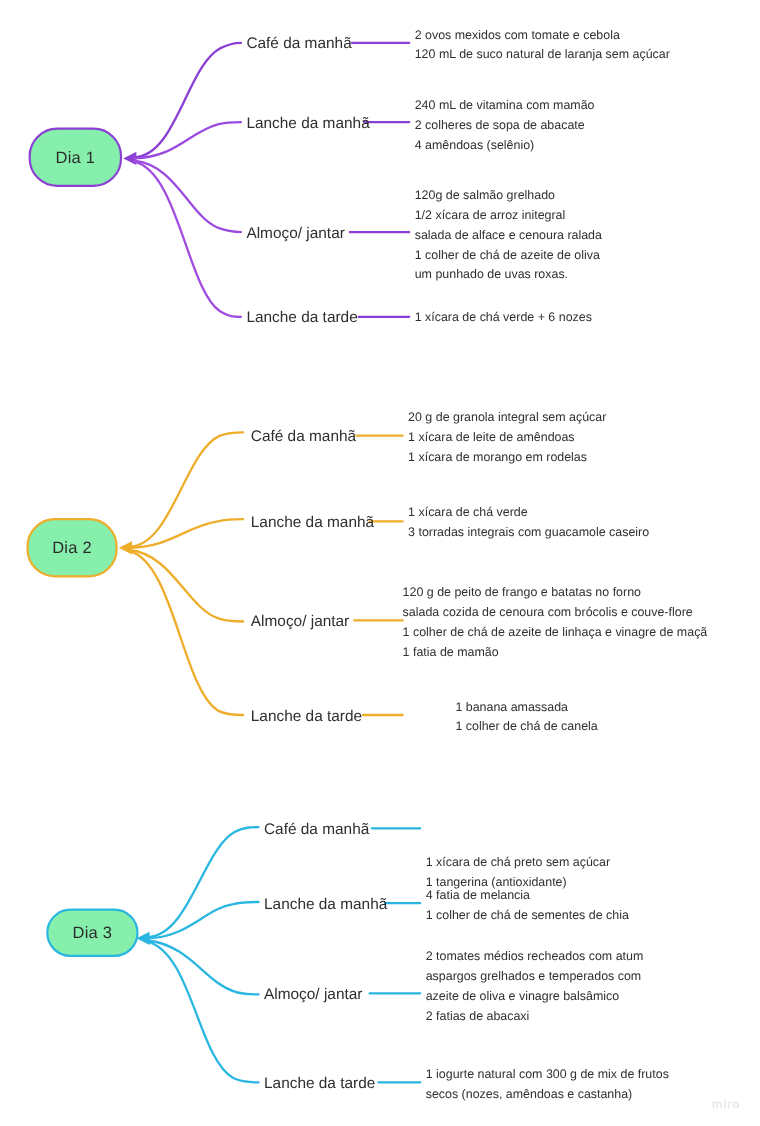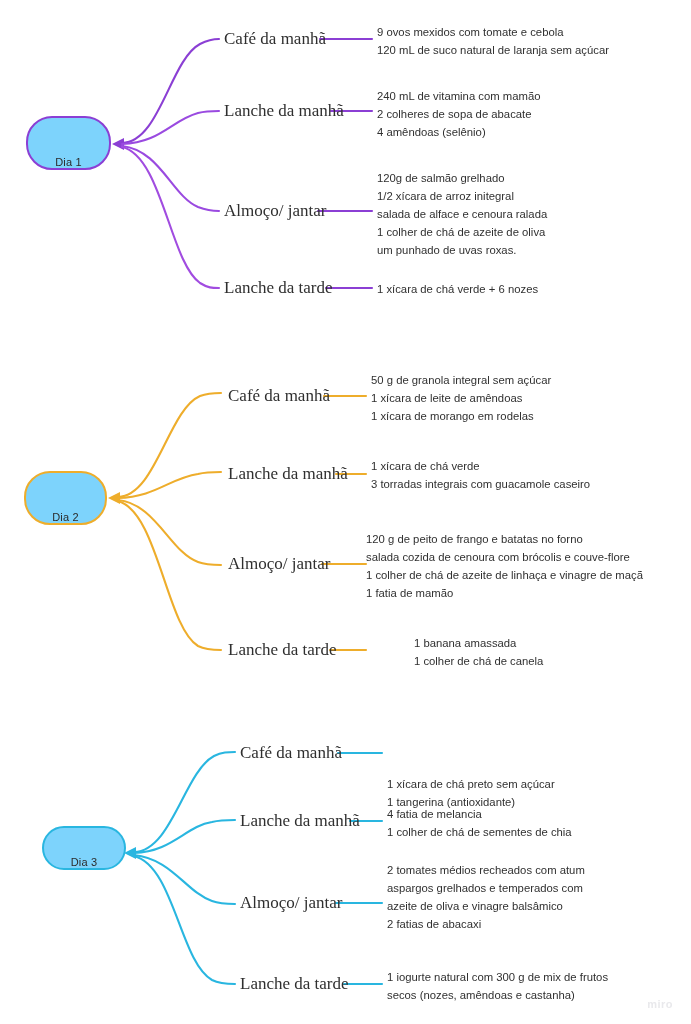--- a/index.html
+++ b/index.html
@@ -25,38 +25,37 @@
   svg.links {
     position: absolute;
     left: 0; top: 0;
     width: 691px;
     height: 1024px;
     pointer-events: none;
   }
   .node {
     position: absolute;
     box-sizing: border-box;
-    background: #7dd3fc;
+    background: #86efac;
     border-style: solid;
     border-width: 2px;
     border-radius: 26px;
     display: flex;
-    align-items: flex-end;
+    align-items: center;
     justify-content: center;
-    font-size: 11px;
+    font-size: 15px;
     color: #2b2b2b;
     letter-spacing: 0.2px;
   }
   .branch-label {
     position: absolute;
-    font-size: 17px;
+    font-size: 14px;
     color: #2f2f2f;
     white-space: nowrap;
     line-height: 14px;
-    font-family: Liberation Serif, serif;
   }
   .detail-block {
     position: absolute;
     font-size: 11.3px;
     color: #303030;
     line-height: 18px;
     white-space: nowrap;
   }
   .detail-block div {
     white-space: nowrap;
@@ -127,21 +126,21 @@
     <path d="M134,856 C 174,866 180,962 212,980 C 220,984 228,984 235,984" fill="none" stroke="#29b6e0" stroke-width="2.1" stroke-linecap="round"></path>
     <line x1="344" y1="984" x2="382" y2="984" stroke="#29b6e0" stroke-width="2.1" stroke-linecap="round"></line>
   </svg>
 
   <div class="node" style="left:26px; top:116px; width:85px; height:54px; border-color:#8b3fd4;">
     <span>Dia 1</span>
   </div>
 
   <div class="branch-label" style="left:224px; top:32px;">Café da manhã</div>
   <div class="detail-block" style="left:377px; top:23px;">
-    <div>9 ovos mexidos com tomate e cebola</div>
+    <div>2 ovos mexidos com tomate e cebola</div>
     <div>120 mL de suco natural de laranja sem açúcar</div>
   </div>
 
   <div class="branch-label" style="left:224px; top:104px;">Lanche da manhã</div>
   <div class="detail-block" style="left:377px; top:87px;">
     <div>240 mL de vitamina com mamão</div>
     <div>2 colheres de sopa de abacate</div>
     <div>4 amêndoas (selênio)</div>
   </div>
 
@@ -158,21 +157,21 @@
   <div class="detail-block" style="left:377px; top:280px;">
     <div>1 xícara de chá verde + 6 nozes</div>
   </div>
 
   <div class="node" style="left:24px; top:471px; width:83px; height:54px; border-color:#eead2b;">
     <span>Dia 2</span>
   </div>
 
   <div class="branch-label" style="left:228px; top:389px;">Café da manhã</div>
   <div class="detail-block" style="left:371px; top:371px;">
-    <div>50 g de granola integral sem açúcar</div>
+    <div>20 g de granola integral sem açúcar</div>
     <div>1 xícara de leite de amêndoas</div>
     <div>1 xícara de morango em rodelas</div>
   </div>
 
   <div class="branch-label" style="left:228px; top:467px;">Lanche da manhã</div>
   <div class="detail-block" style="left:371px; top:457px;">
     <div>1 xícara de chá verde</div>
     <div>3 torradas integrais com guacamole caseiro</div>
   </div>
 

